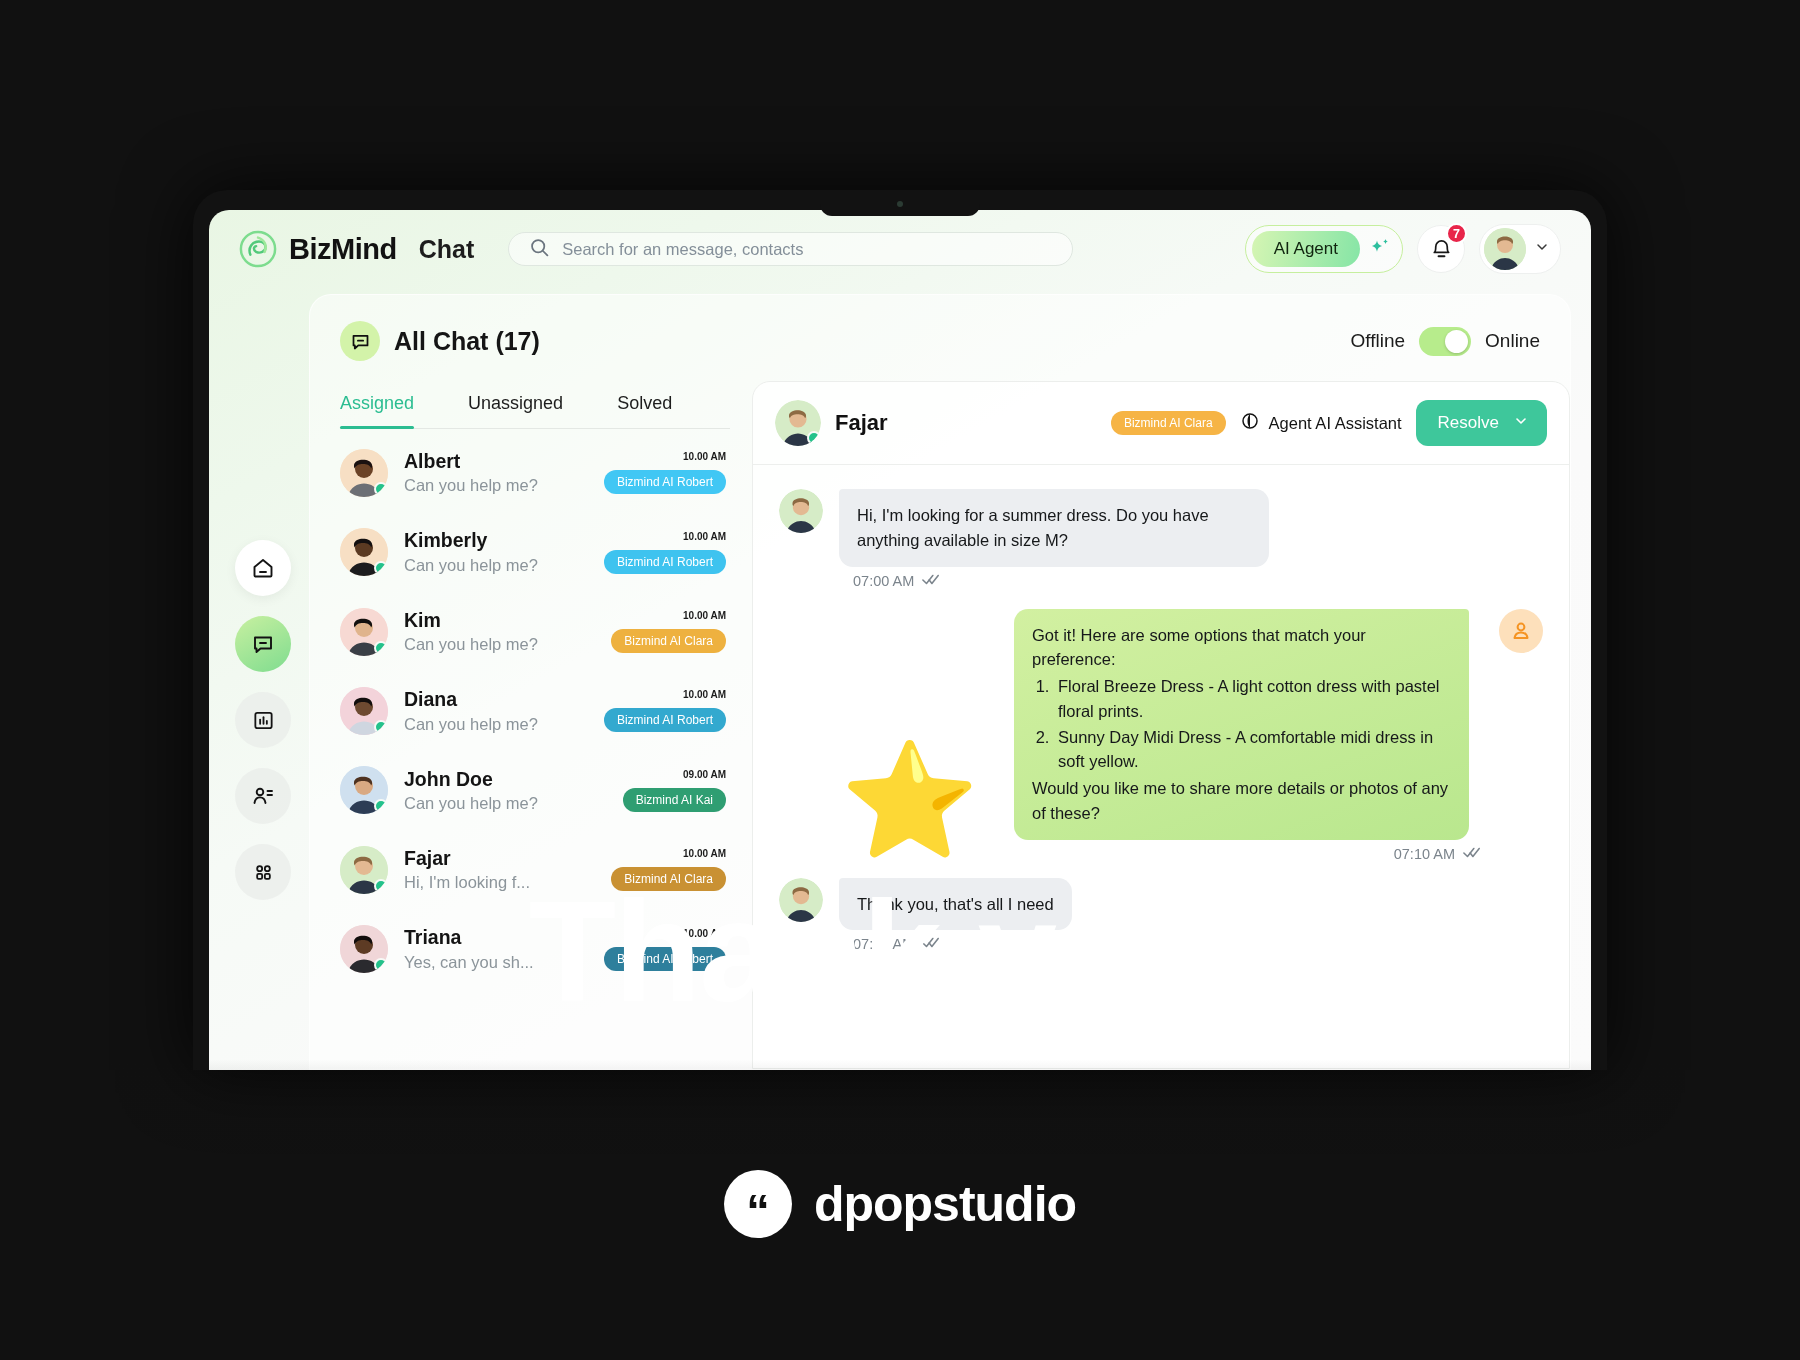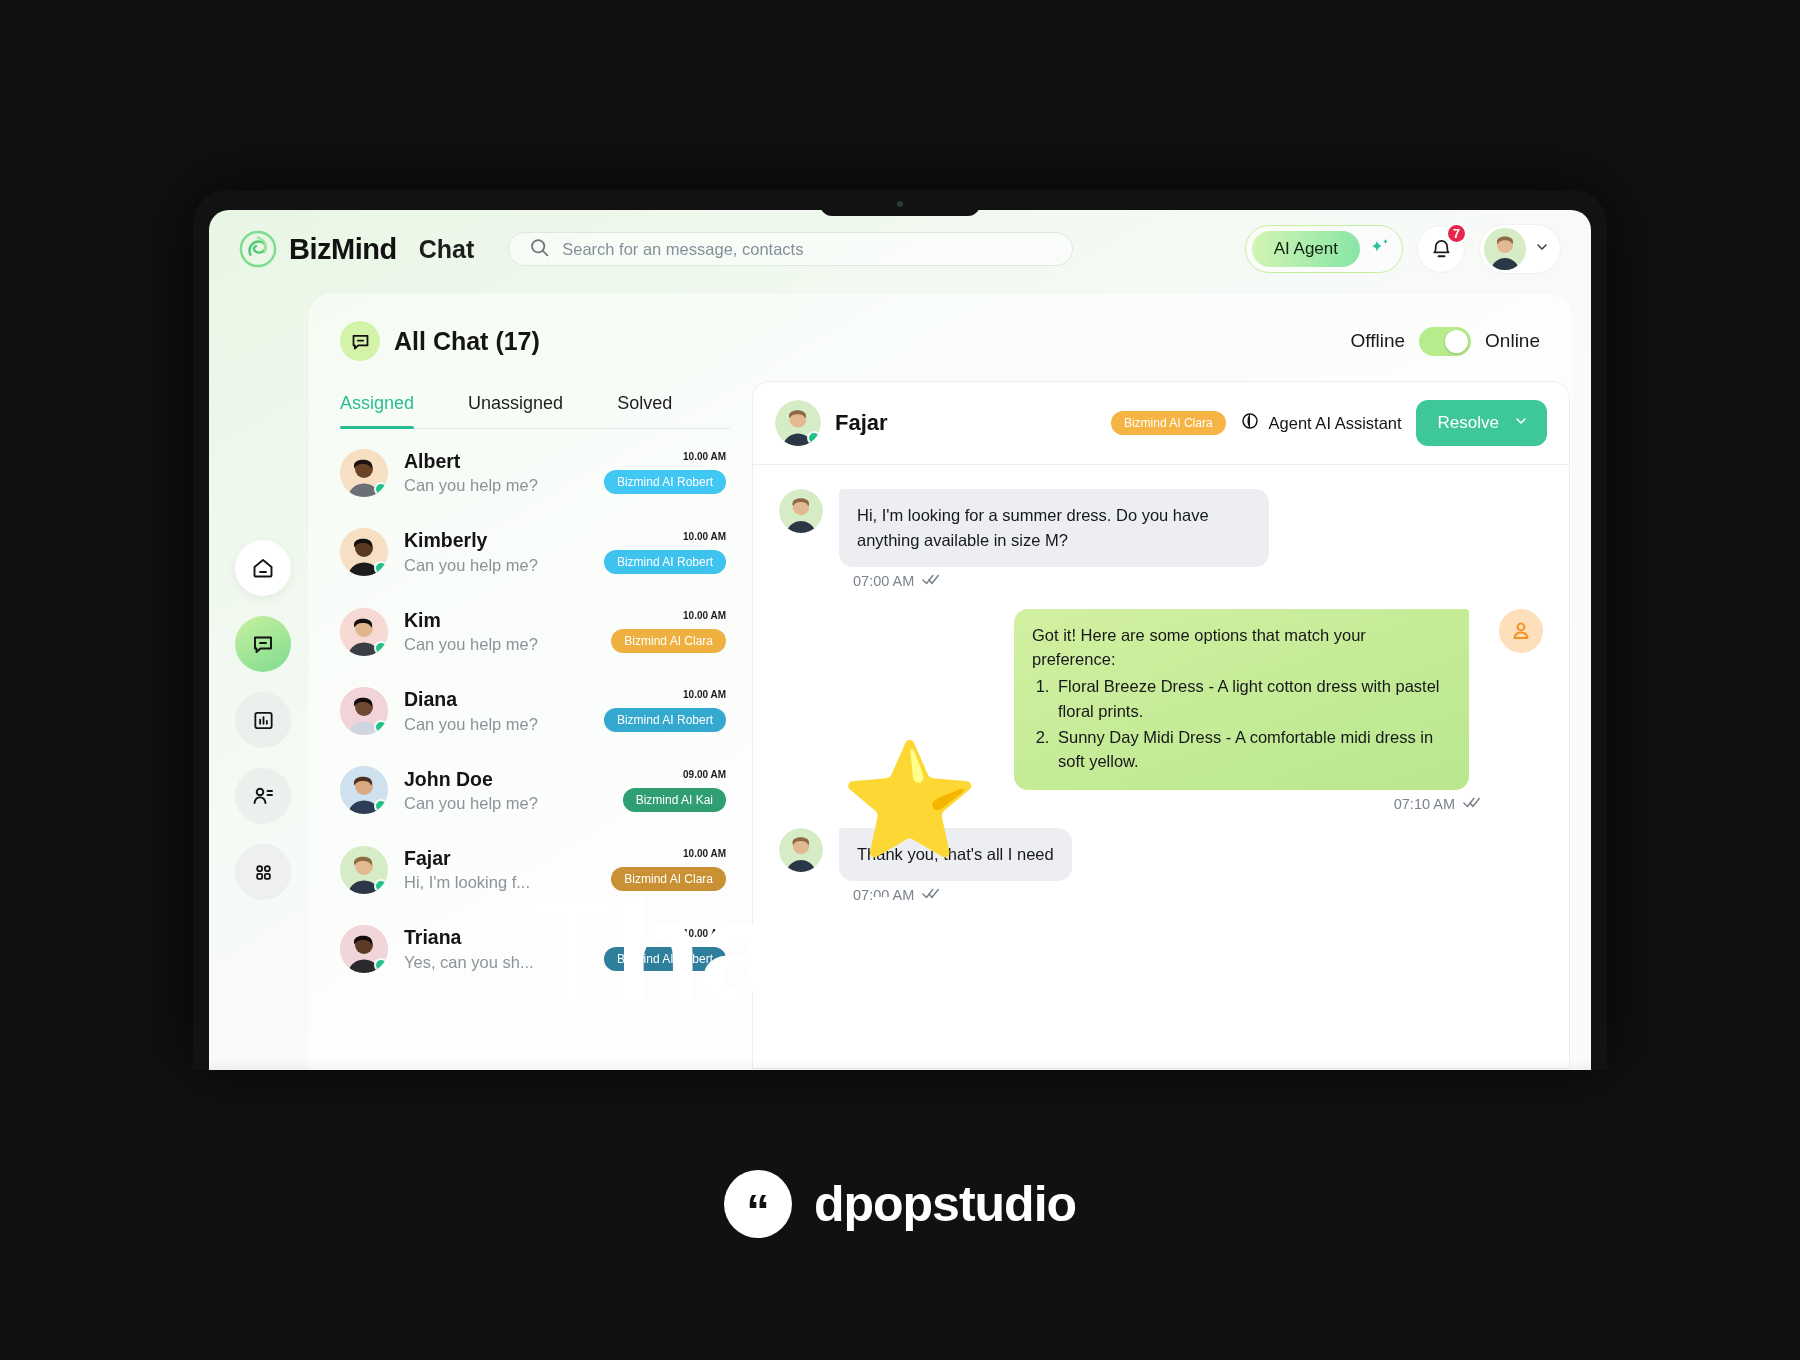--- a/index.html
+++ b/index.html
@@ -512,20 +512,21 @@
                 </span>
               </div>
 
               <div class="msg out">
                 <div class="bubble out">
                   <div>Got it! Here are some options that match your preference:</div>
                   <ol>
                     <li>Floral Breeze Dress - A light cotton dress with pastel floral prints.</li>
                     <li>Sunny Day Midi Dress - A comfortable midi dress in soft yellow.</li>
                   </ol>
+                  <div>Would you like me to share more details or photos of any of these?</div>
                 </div>
                 <span class="av" style="width:44px;height:44px;margin-left:14px;background:#fde0bb;display:flex;align-items:center;justify-content:center;">
                   <svg width="24" height="24" viewBox="0 0 24 24" fill="none" stroke="#f59423" stroke-width="2">
                     <circle cx="12" cy="8" r="3.4"></circle>
                     <path d="M5.5 19c.6-4 3.5-5.6 6.5-5.6s5.9 1.6 6.5 5.6z" stroke-linejoin="round"></path>
                   </svg>
                 </span>
               </div>
               <div class="stamp right">
                 <span>07:10 AM</span>

